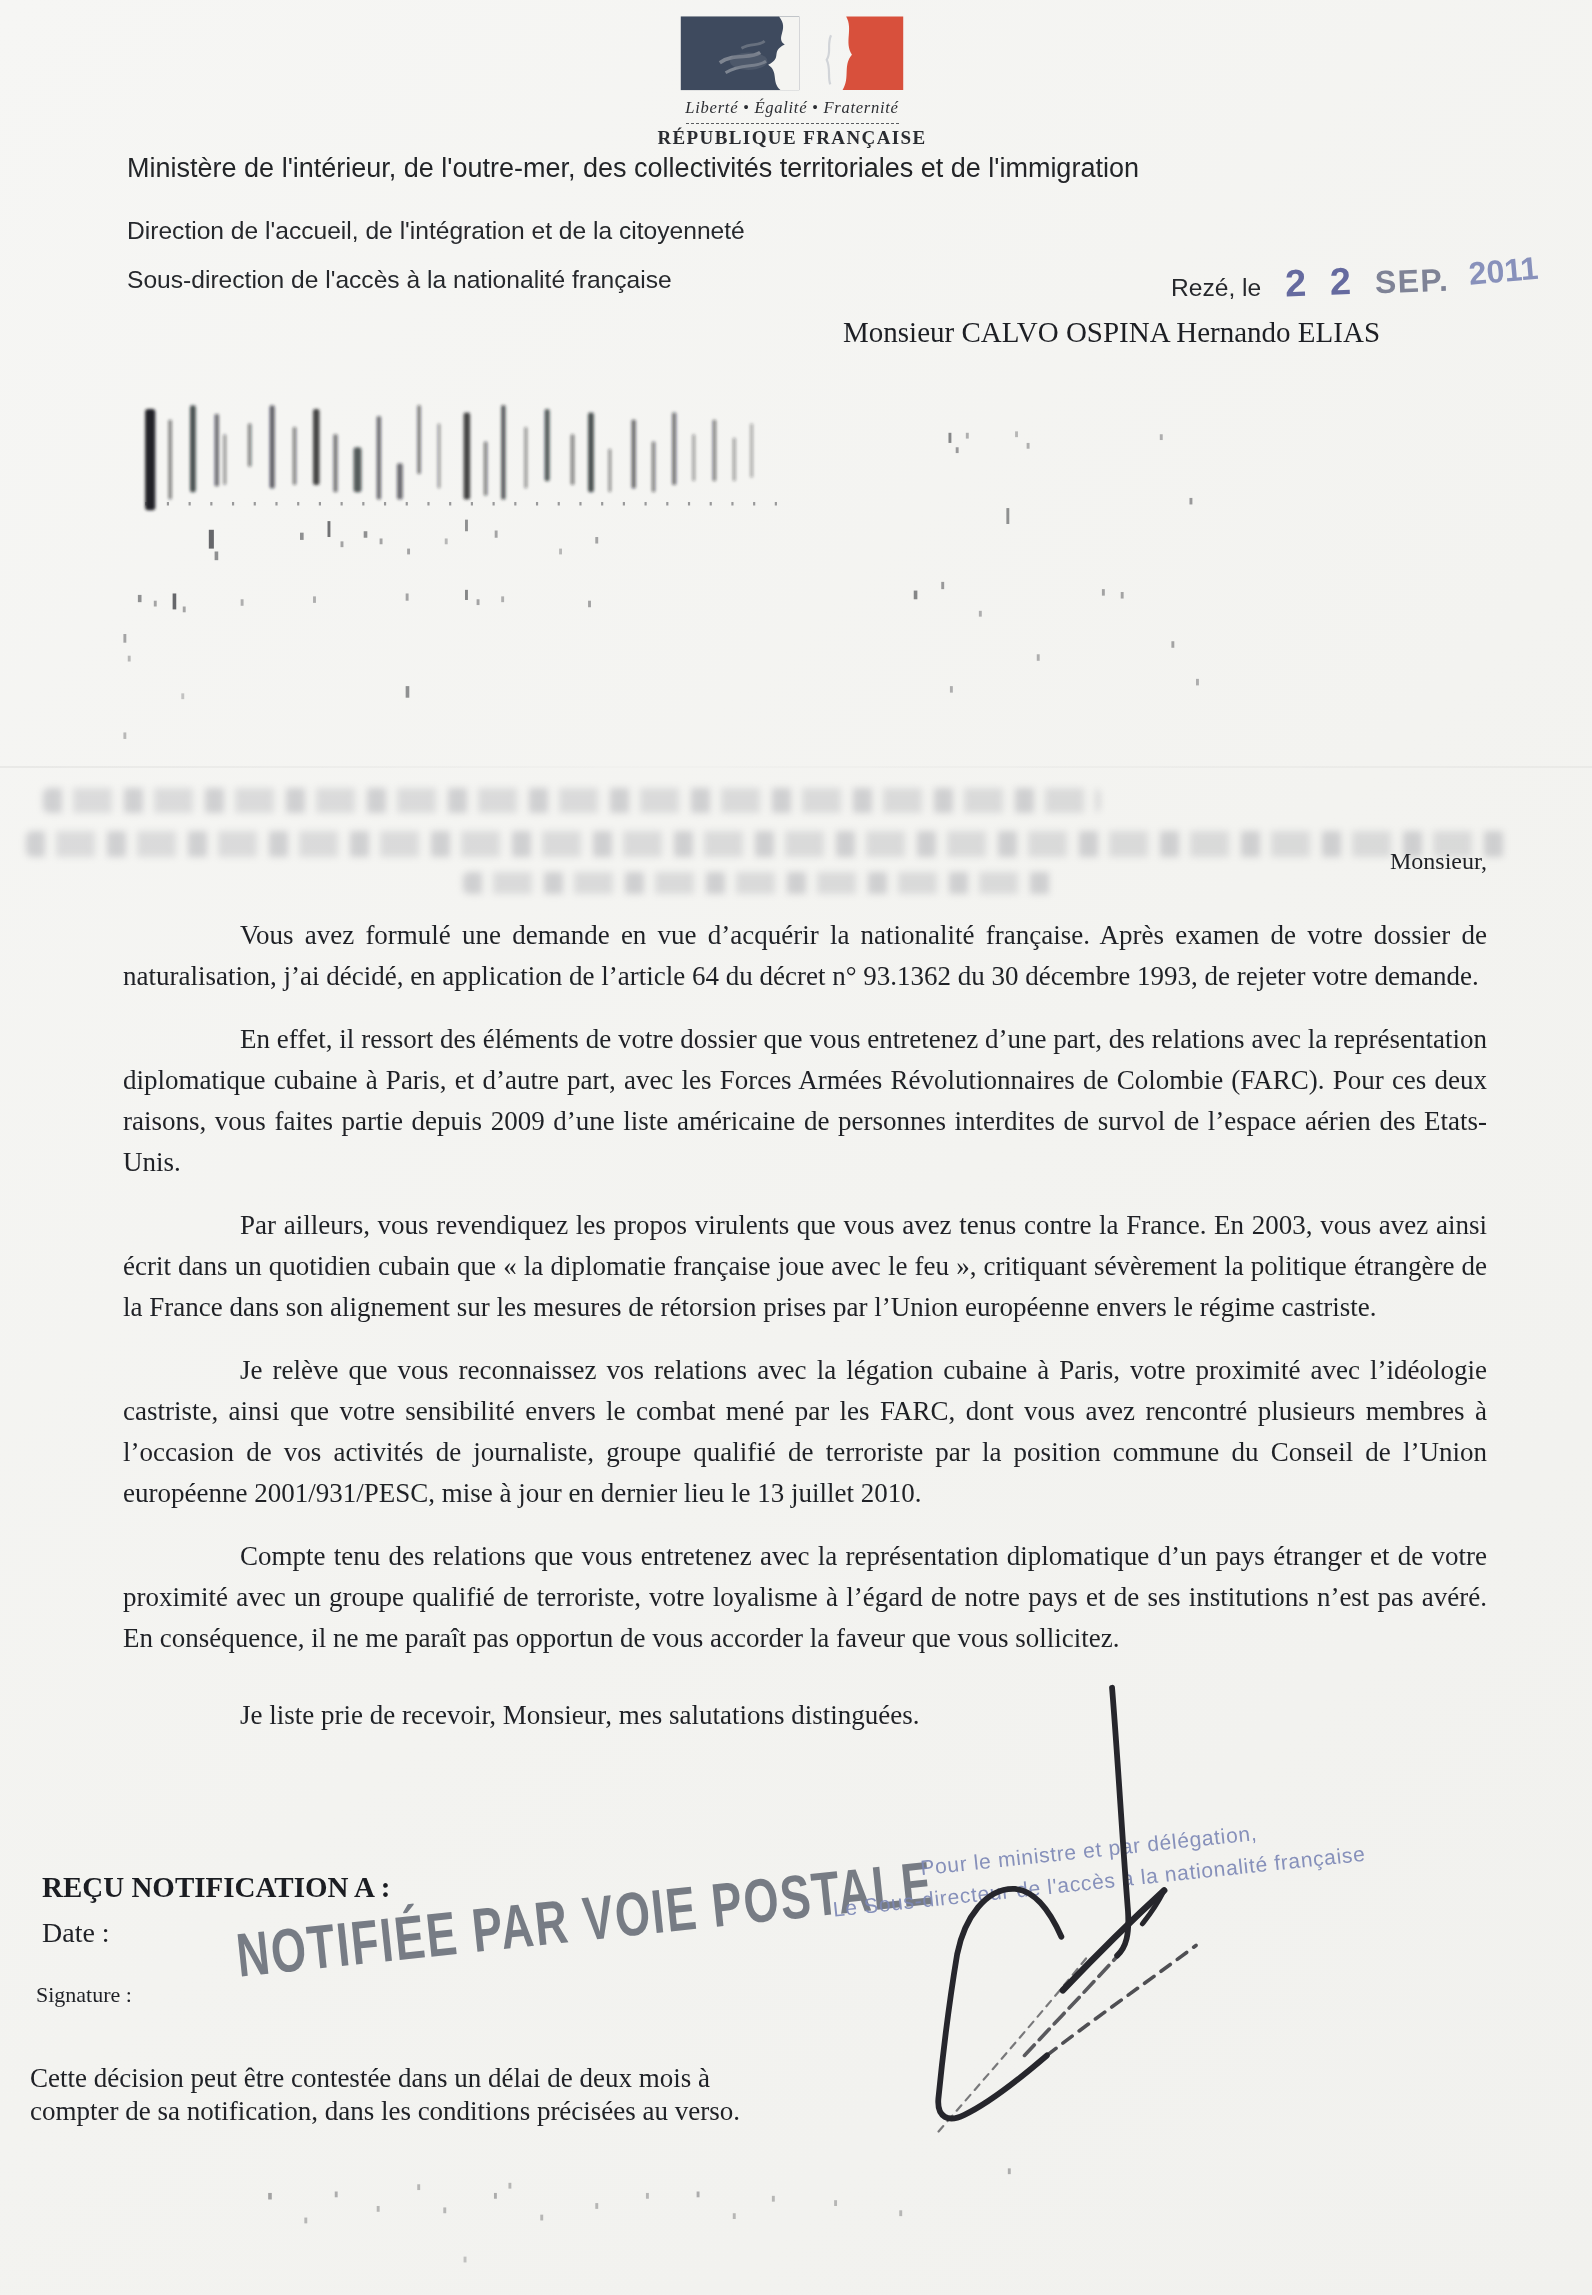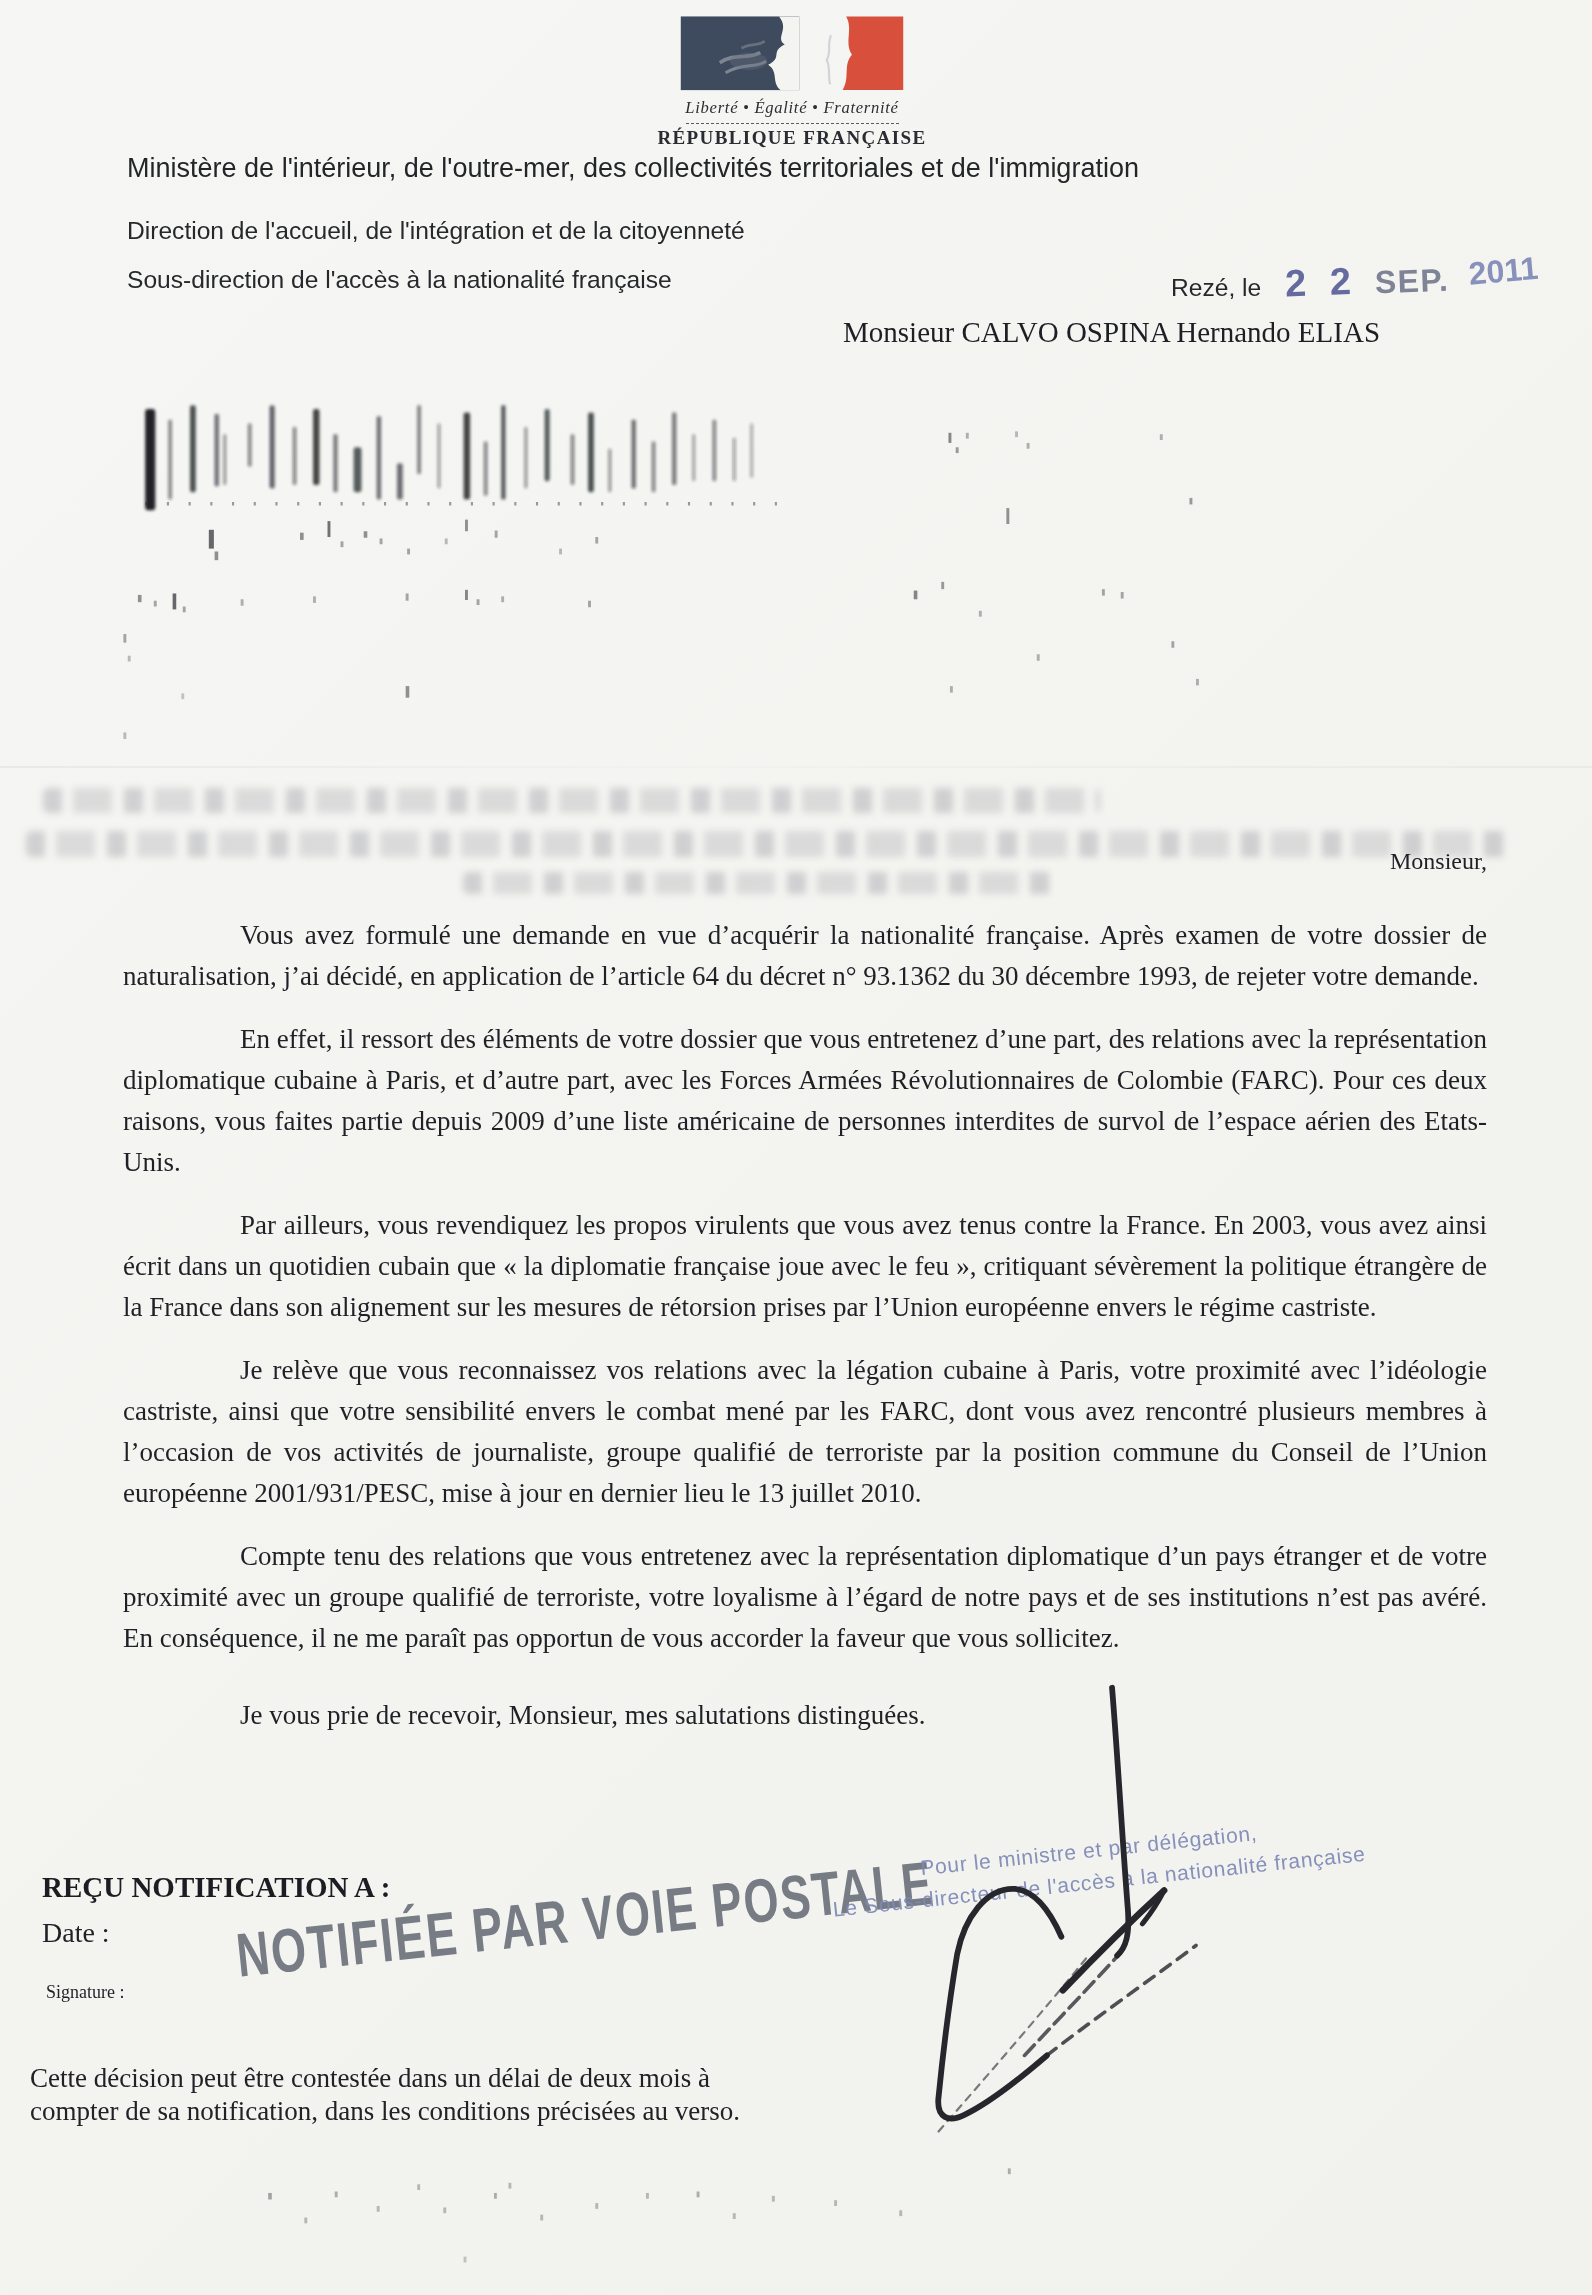--- a/index.html
+++ b/index.html
@@ -36,21 +36,21 @@
   .crease{left:0;top:766px;width:1593px;height:2.2px;
           background:linear-gradient(90deg,rgba(0,0,0,.05),rgba(0,0,0,.01) 40%,rgba(0,0,0,.04));}
   
   .bodyblock{left:123px;top:841px;width:1364px;font-size:27px;line-height:41px;}
   .salutation{margin:0 0 33px 105px;font-size:24px;text-align:right;}
   .bodyblock p{margin:0 0 22px 0;text-align:justify;text-indent:117px;}
   .closing{margin:36px 0 0 117px;}
   
   .recu{left:42px;top:1871px;font-weight:bold;font-size:29px;color:#1b1d22;}
   .datelabel{left:42px;top:1917px;font-size:28px;}
-  .siglabel{left:46px;top:1982px;font-size:18px;}
+  .siglabel{left:36px;top:1982px;font-size:22px;}
   .postal{left:233px;top:1920px;transform:rotate(-6deg) scale(.82,1.12);transform-origin:left top;
           font-family:"Liberation Sans",sans-serif;font-weight:bold;font-size:55px;white-space:nowrap;
           letter-spacing:2.2px;color:rgba(92,97,108,.82);}
   .delegation{left:828px;top:1862px;width:521px;transform:rotate(-6deg);transform-origin:left top;
               font-family:"Liberation Sans",sans-serif;color:#7d88b6;font-size:21px;line-height:32px;
               opacity:.92;letter-spacing:0.7px;}
   .delegation .l1{text-align:center;}
   .delegation .l2{text-align:left;white-space:nowrap;}
   .note{left:30px;top:2062px;font-size:27px;line-height:33px;color:#202227;}
   svg.overlay{position:absolute;left:0;top:0;pointer-events:none;}
@@ -197,21 +197,21 @@
   <div class="abs ghost g2"></div>
   <div class="abs ghost g3"></div>
 
   <div class="abs bodyblock">
     <div class="salutation">Monsieur,</div>
     <p>Vous avez formulé une demande en vue d’acquérir la nationalité française. Après examen de votre dossier de naturalisation, j’ai décidé, en application de l’article 64 du décret n° 93.1362 du 30 décembre 1993, de rejeter votre demande.</p>
     <p>En effet, il ressort des éléments de votre dossier que vous entretenez d’une part, des relations avec la représentation diplomatique cubaine à Paris, et d’autre part, avec les Forces Armées Révolutionnaires de Colombie (FARC). Pour ces deux raisons, vous faites partie depuis 2009 d’une liste américaine de personnes interdites de survol de l’espace aérien des Etats-Unis.</p>
     <p>Par ailleurs, vous revendiquez les propos virulents que vous avez tenus contre la France. En 2003, vous avez ainsi écrit dans un quotidien cubain que « la diplomatie française joue avec le feu », critiquant sévèrement la politique étrangère de la France dans son alignement sur les mesures de rétorsion prises par l’Union européenne envers le régime castriste.</p>
     <p>Je relève que vous reconnaissez vos relations avec la légation cubaine à Paris, votre proximité avec l’idéologie castriste, ainsi que votre sensibilité envers le combat mené par les FARC, dont vous avez rencontré plusieurs membres à l’occasion de vos activités de journaliste, groupe qualifié de terroriste par la position commune du Conseil de l’Union européenne 2001/931/PESC, mise à jour en dernier lieu le 13 juillet 2010.</p>
     <p>Compte tenu des relations que vous entretenez avec la représentation diplomatique d’un pays étranger et de votre proximité avec un groupe qualifié de terroriste, votre loyalisme à l’égard de notre pays et de ses institutions n’est pas avéré. En conséquence, il ne me paraît pas opportun de vous accorder la faveur que vous sollicitez.</p>
-    <div class="closing">Je vous prie de recevoir, Monsieur, mes salutations distinguées.</div>
+    <div class="closing">Je liste prie de recevoir, Monsieur, mes salutations distinguées.</div>
   </div>
 
   <div class="abs recu">REÇU NOTIFICATION A :</div>
   <div class="abs datelabel">Date :</div>
   <div class="abs siglabel">Signature :</div>
   <div class="abs postal">NOTIFIÉE PAR VOIE POSTALE</div>
   <div class="abs delegation">
     <div class="l1">Pour le ministre et par délégation,</div>
     <div class="l2">Le Sous-directeur de l'accès à la nationalité française</div>
   </div>

